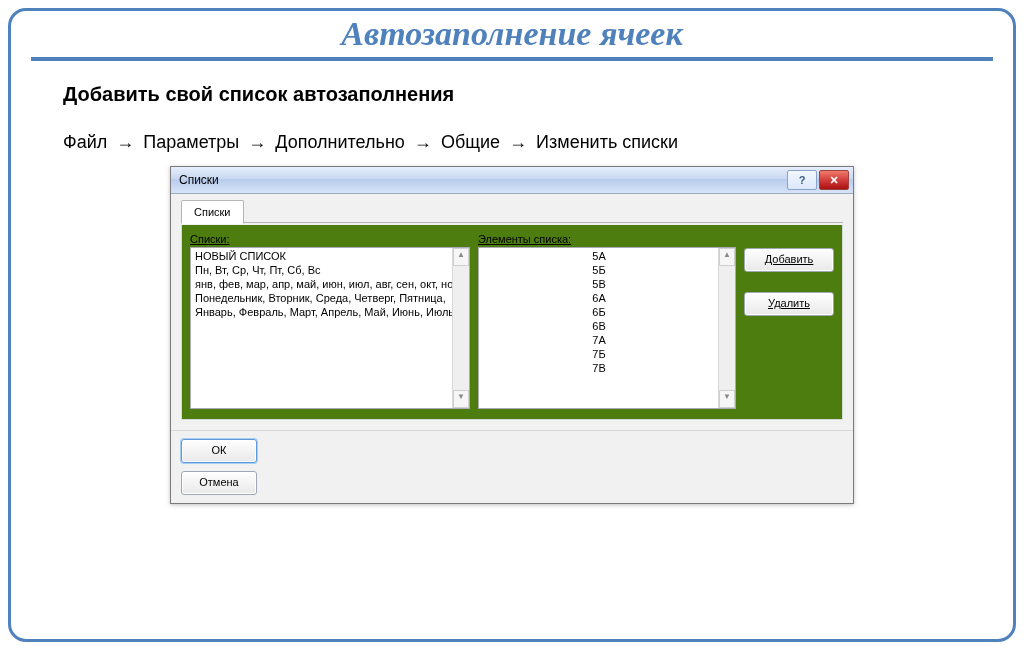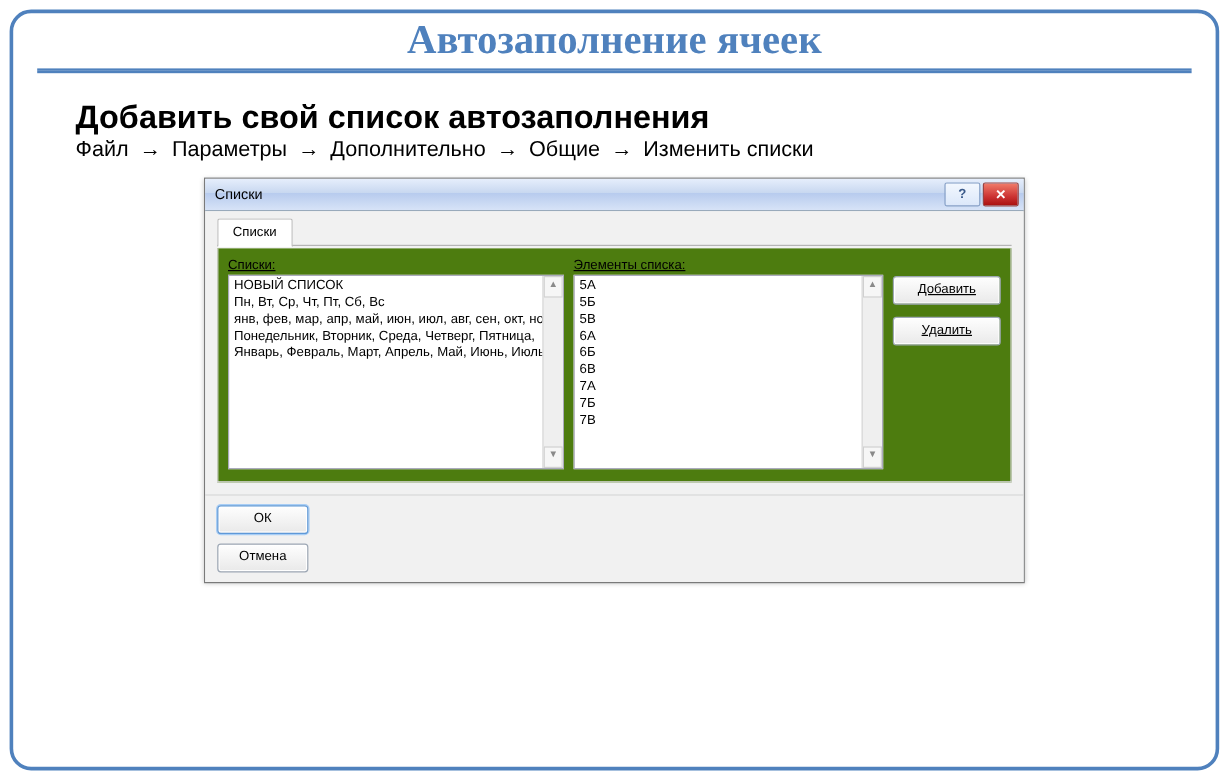--- a/index.html
+++ b/index.html
@@ -21,20 +21,21 @@
     bottom: 8px;
     border: 3px solid #4f81bd;
     border-radius: 18px;
     box-sizing: border-box;
     background: #fff;
   }
 
   .slide-title-wrap {
     text-align: center;
     margin-top: 4px;
+    font-style: italic;
   }
   .slide-title {
     display: inline-block;
     font-size: 34px;
     font-weight: bold;
     color: #4f81bd;
     font-family: Georgia, "Times New Roman", serif;
     padding: 0 8px;
   }
   
@@ -44,22 +45,23 @@
     background:
       linear-gradient(#4f81bd,#4f81bd) top/100% 2px no-repeat,
       linear-gradient(#4f81bd,#4f81bd) bottom/100% 2px no-repeat;
   }
 
   .body {
     padding: 22px 52px 0 52px;
     color: #000;
   }
   .subheading {
-    font-size: 27px;
+    font-size: 20px;
     font-weight: bold;
+    margin-bottom: 26px;
   }
   .path-line {
     font-size: 18px;
     margin-bottom: 13px;
   }
   .arrow {
     display: inline-block;
     padding: 0 4px;
     font-size: 18px;
   }
@@ -201,27 +203,28 @@
     width: 256px;
     position: relative;
     font-size: 11px;
   }
   .textbox .inner {
     position: absolute;
     inset: 0 16px 0 0;
     padding: 1px 4px;
     line-height: 14px;
     white-space: pre;
+    text-align: center;
   }
 
   .side-buttons {
     width: 92px;
     display: flex;
     flex-direction: column;
-    gap: 10px;
+    gap: 20px;
     padding-top: 15px;
   }
   .win-btn {
     height: 22px;
     border: 1px solid #9ea8b5;
     border-radius: 3px;
     background: linear-gradient(#fefefe,#e9e9e9);
     font-size: 11px;
     text-align: center;
     line-height: 20px;

